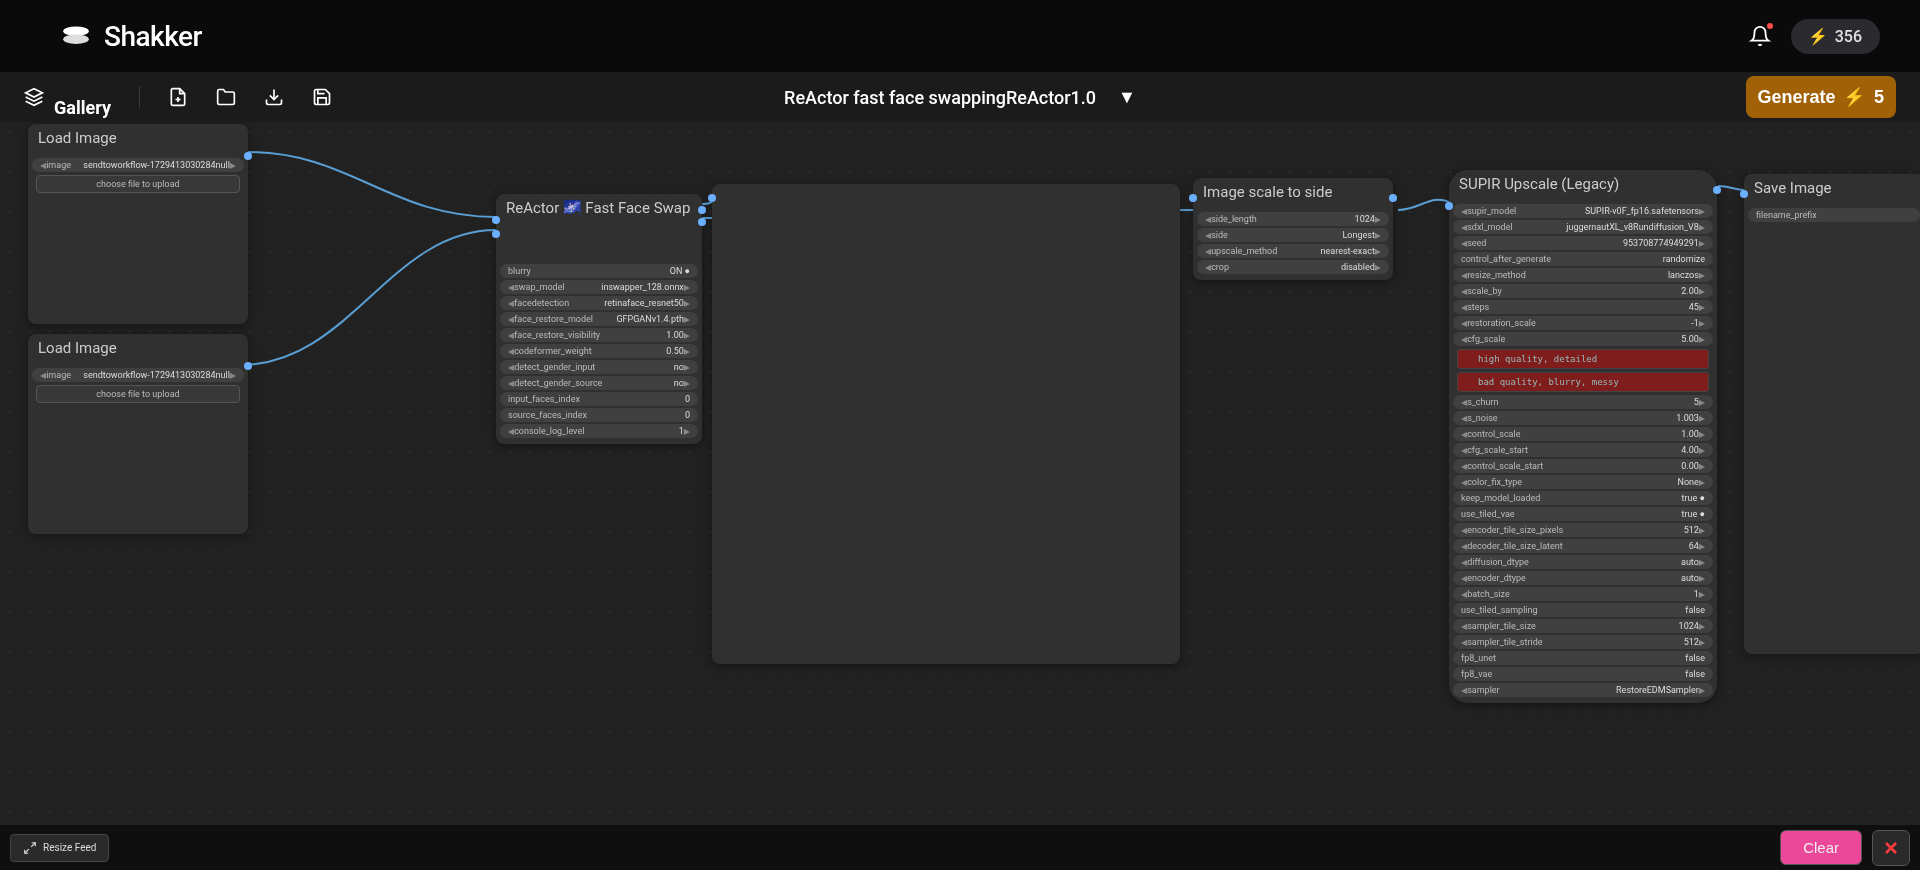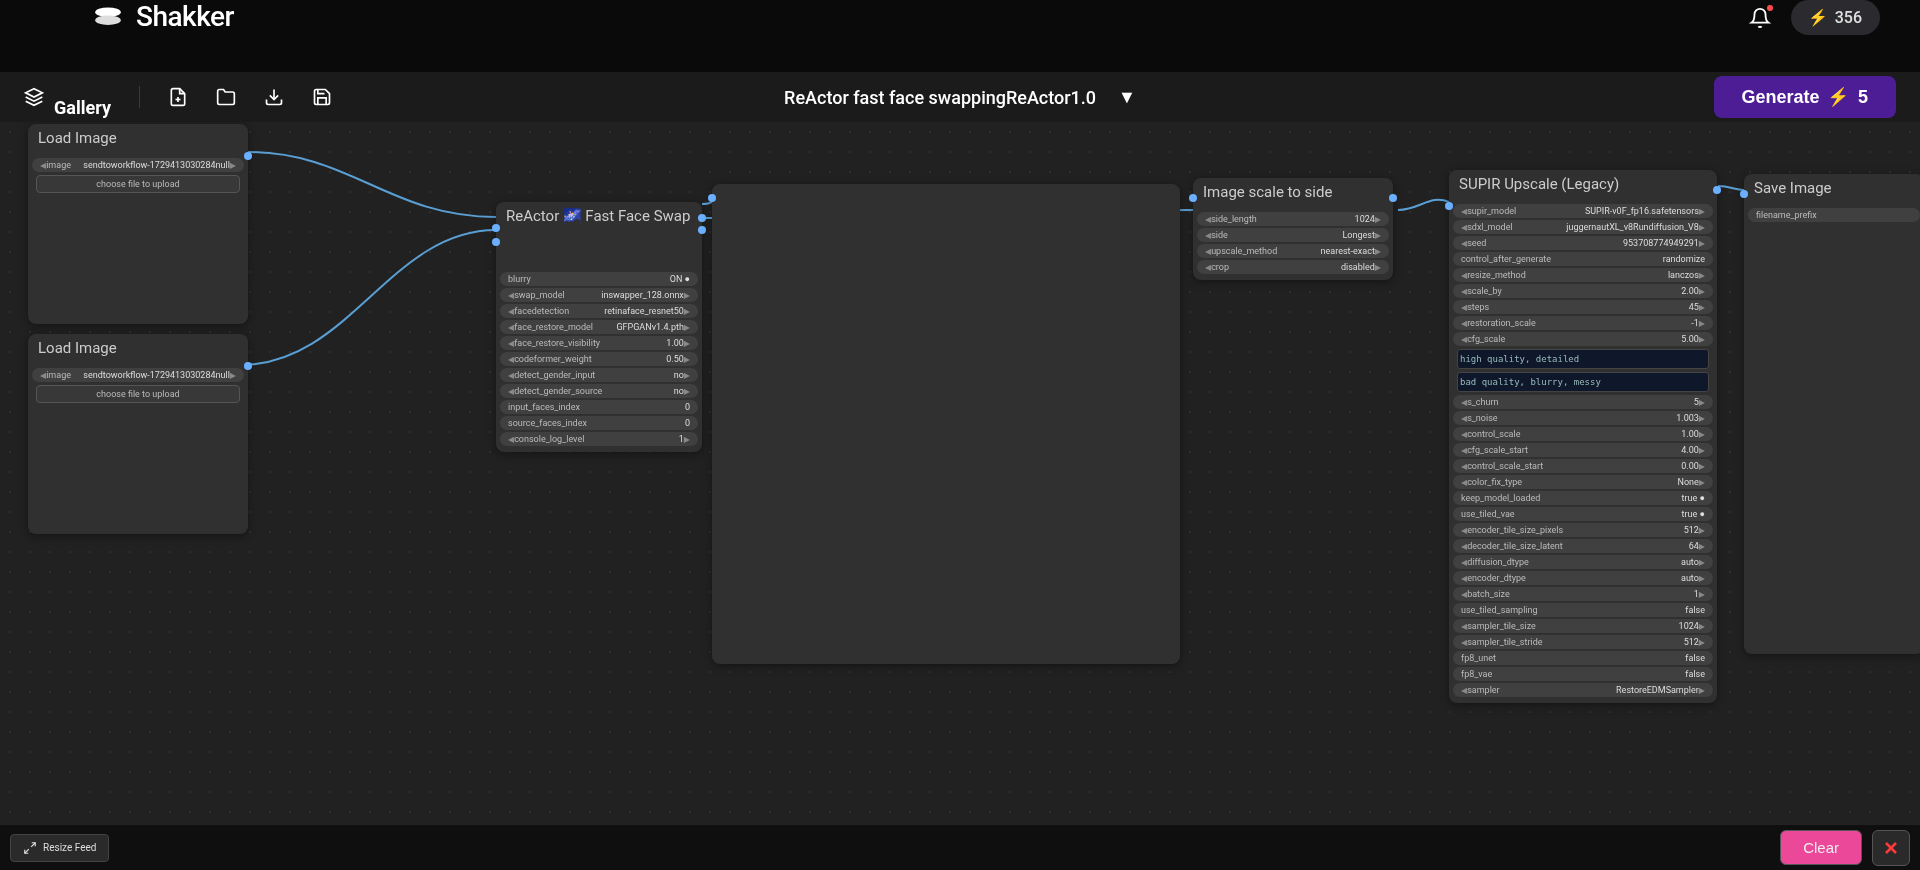--- a/index.html
+++ b/index.html
@@ -9,23 +9,23 @@
   color: #e0e0e0;
   width: 1920px;
   height: 870px;
   overflow: hidden;
   position: relative;
 }
 .topbar {
   height: 72px;
   background: #0a0a0a;
   display: flex;
-  align-items: flex-start;
+  align-items: center;
   justify-content: space-between;
-  padding: 0 40px 0 92px;
+  padding: 0 40px 0 60px;
 }
 .logo { display: flex; align-items: center; gap: 12px; }
 .logo-icon { width: 32px; height: 28px; }
 .logo-text { font-size: 28px; font-weight: 500; color: #fff; letter-spacing: -0.5px; }
 .top-right { display: flex; align-items: center; gap: 20px; }
 .bell { width: 22px; height: 22px; cursor: pointer; position: relative; }
 .bell-dot { position: absolute; top: -2px; right: -2px; width: 6px; height: 6px; border-radius: 50%; background: #ff4d4d; }
 .credits { background: #2a2a2f; padding: 8px 18px; border-radius: 20px; display: flex; align-items: center; gap: 6px; font-size: 16px; font-weight: 500; }
 .toolbar {
   height: 50px;
@@ -47,24 +47,24 @@
   font-size: 18px;
   font-weight: 500;
   color: #fff;
   display: flex;
   align-items: center;
   gap: 22px;
   cursor: pointer;
 }
 .generate-btn {
   margin-left: auto;
-  background: #4c1d95;
+  background: #a16207;
   color: #fff;
   border: none;
-  padding: 10px 28px;
+  padding: 10px 12px;
   border-radius: 8px;
   font-size: 18px;
   font-weight: 600;
   display: flex;
   align-items: center;
   gap: 8px;
   cursor: pointer;
 }
 .canvas {
   position: relative;
@@ -116,25 +116,25 @@
   border: 1px solid #555;
   border-radius: 4px;
   text-align: center;
   padding: 3px;
   margin: 3px 4px;
   font-size: 9px;
   color: #bbb;
   cursor: pointer;
 }
 .textbox {
-  background: #0f172a;
+  background: #7f1d1d;
   border: 1px solid #444;
   border-radius: 3px;
   margin: 3px 4px;
-  padding: 4px 2px;
+  padding: 4px 20px;
   font-size: 9px;
   color: #9bb;
   font-family: monospace;
 }
 .status {
   position: absolute;
   left: 18px;
   bottom: 10px;
   font-size: 12px;
   color: #aaa;
@@ -294,21 +294,21 @@
       <div class="param">
         <span class="arr-l">◀</span>
         <span class="param-lbl">image</span>
         <span class="param-val">sendtoworkflow-1729413030284null</span>
         <span class="arr-r">▶</span>
       </div>
       <div class="upload-btn">choose file to upload</div>
     </div>
   </div>
 
-  <div class="node" id="n-reactor" style="left:496px; top:80px; width:206px;">
+  <div class="node" id="n-reactor" style="left:496px; top:72px; width:206px;">
     <div class="node-title">ReActor 🌌 Fast Face Swap</div>
     <div class="port in" style="top:22px"></div>
     <div class="port in" style="top:36px"></div>
     <div class="port out" style="top:12px"></div>
     <div class="port out" style="top:24px"></div>
     <div class="node-body" id="reactor-params" style="padding-top:40px">
         <div class="param">
           <span class="param-lbl">blurry</span>
           <span class="param-val">ON ●</span>
         </div>
@@ -400,21 +400,21 @@
         </div>
         <div class="param">
           <span class="arr-l">◀</span>
           <span class="param-lbl">crop</span>
           <span class="param-val">disabled</span>
           <span class="arr-r">▶</span>
         </div>
       </div>
   </div>
 
-  <div class="node" id="n-supir" style="left:1449px; top:48px; width:268px;">
+  <div class="node" id="n-supir" style="left:1449px; top:48px; width:268px;border-radius:19px;">
     <div class="node-title">SUPIR Upscale (Legacy)</div>
     <div class="port in" style="top:32px"></div>
     <div class="port out" style="top:16px"></div>
     <div class="node-body">
       <div id="supir-p1">
           <div class="param">
             <span class="arr-l">◀</span>
             <span class="param-lbl">supir_model</span>
             <span class="param-val">SUPIR-v0F_fp16.safetensors</span>
             <span class="arr-r">▶</span>

